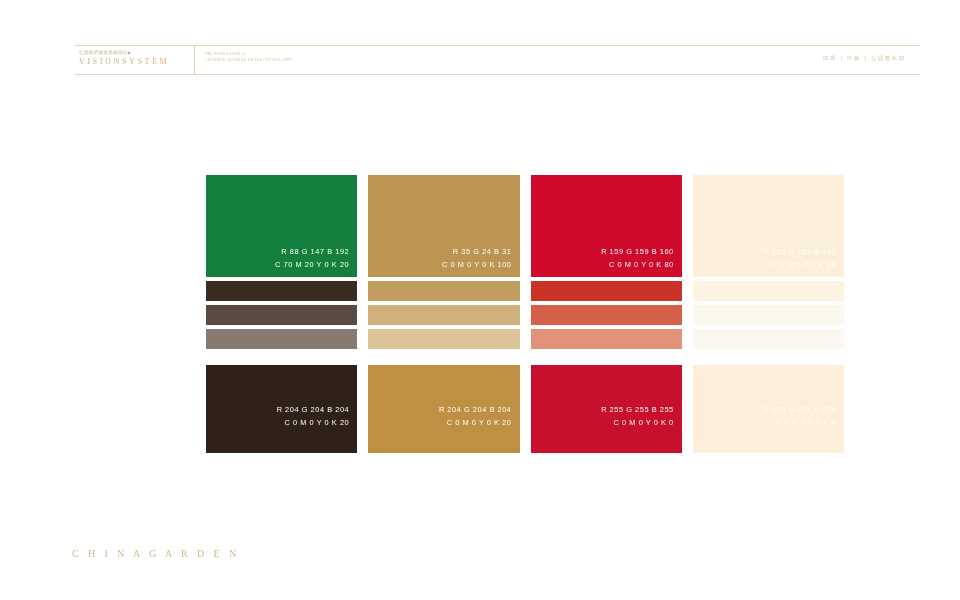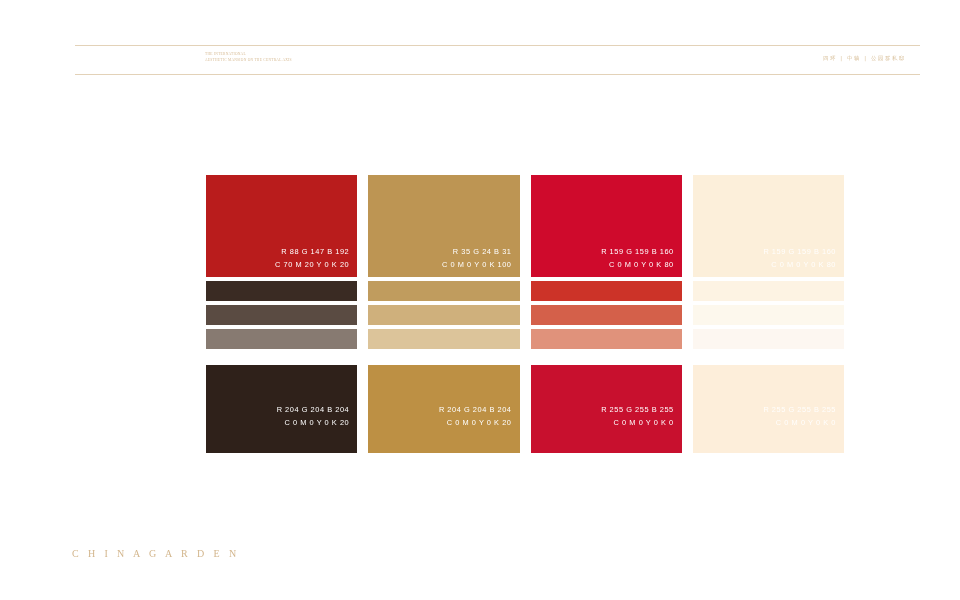--- a/index.html
+++ b/index.html
@@ -139,35 +139,41 @@
     color: #d3b68d;
     white-space: nowrap;
     font-family: "Liberation Serif", serif;
   }
 </style>
 </head>
 <body>
 
 <div class="header">
 
+  <div class="header-left">
+    <div class="brand-cn">
+      <span>公园首府视觉基础部分</span><span class="arrow">▶</span>
+    </div>
+    <div class="brand-en">VISIONSYSTEM</div>
+  </div>
 
   <div class="header-mid">
     <div class="hm-line">THE INTERNATIONAL</div>
     <div class="hm-line">AESTHETIC MANSION ON THE CENTRAL AXIS</div>
   </div>
 
   <div class="header-right">四环 | 中轴 | 公园群私邸</div>
 </div>
 
 <div class="grid">
 
   <div class="row-main">
 
     <div class="col">
-      <div class="sw-main" id="m0" style="background: #b91c1c; padding-left: 37px;">
+      <div class="sw-main" id="m0" style="background: #15803d; padding-left: 37px;">
         <div class="sw-label">
           <div>R 88 G 147 B 192</div>
           <div>C 70 M 20 Y 0 K 20</div>
         </div>
       </div>
       <div class="tints">
         <div class="tint" id="t0-0" style="background: rgb(58, 43, 35);"></div>
         <div class="tint" id="t0-1" style="background: rgb(90, 75, 66);"></div>
         <div class="tint" id="t0-2" style="background: rgb(135, 122, 113);"></div>
       </div>

